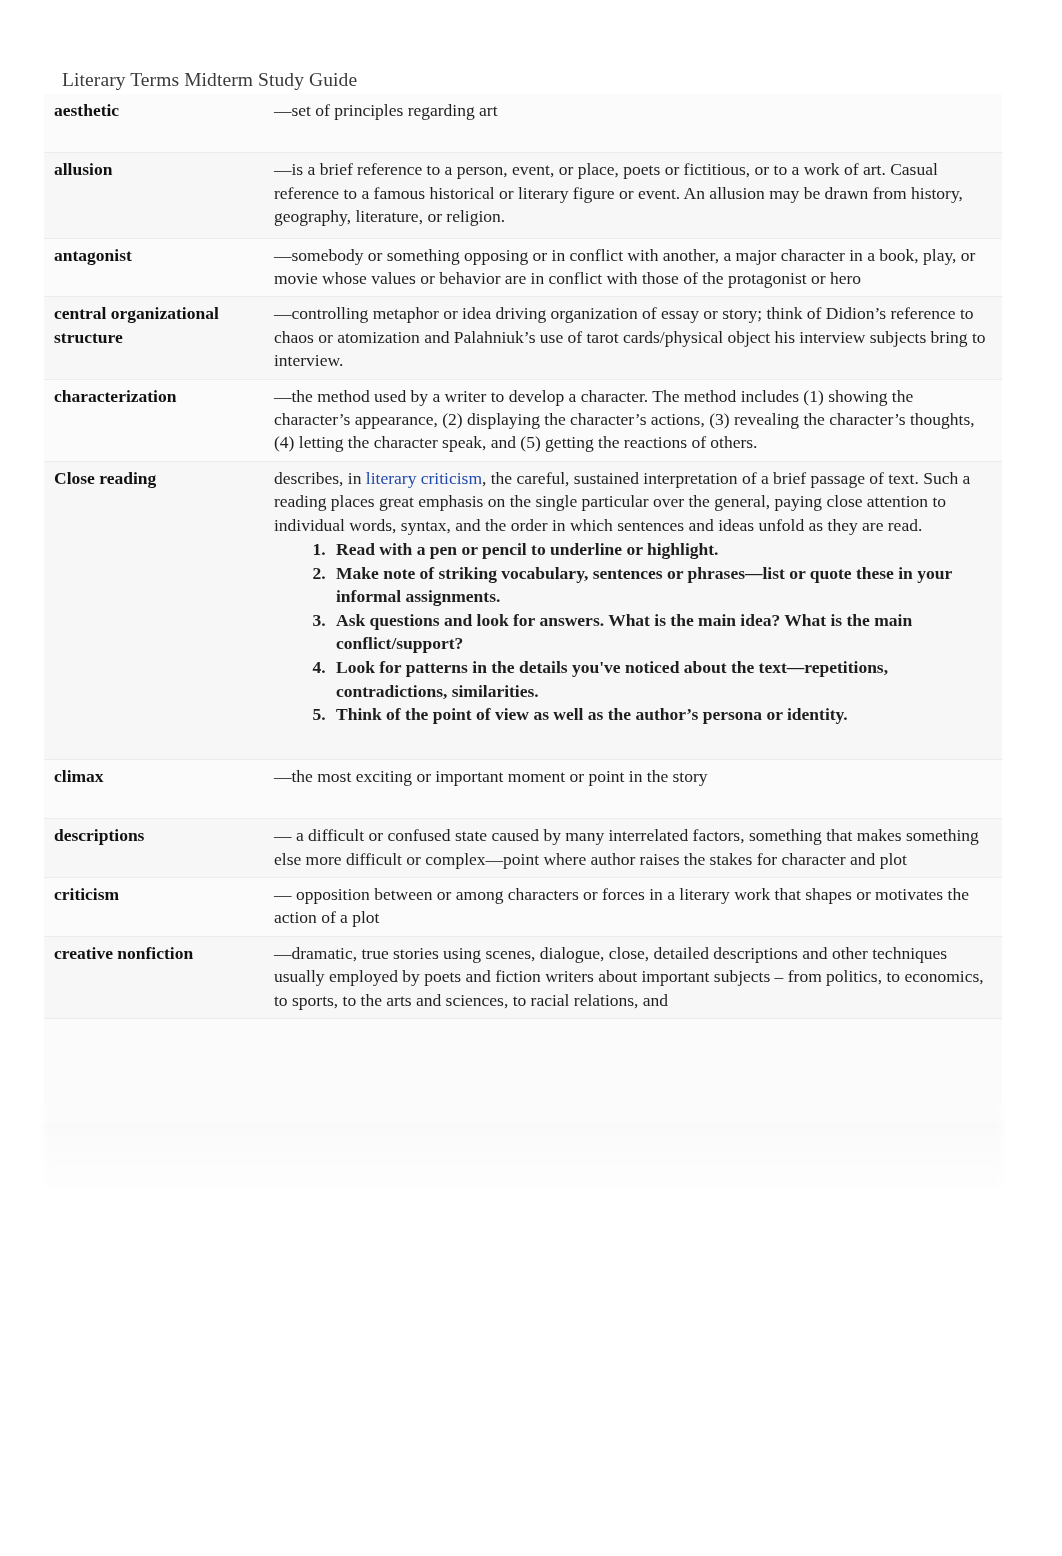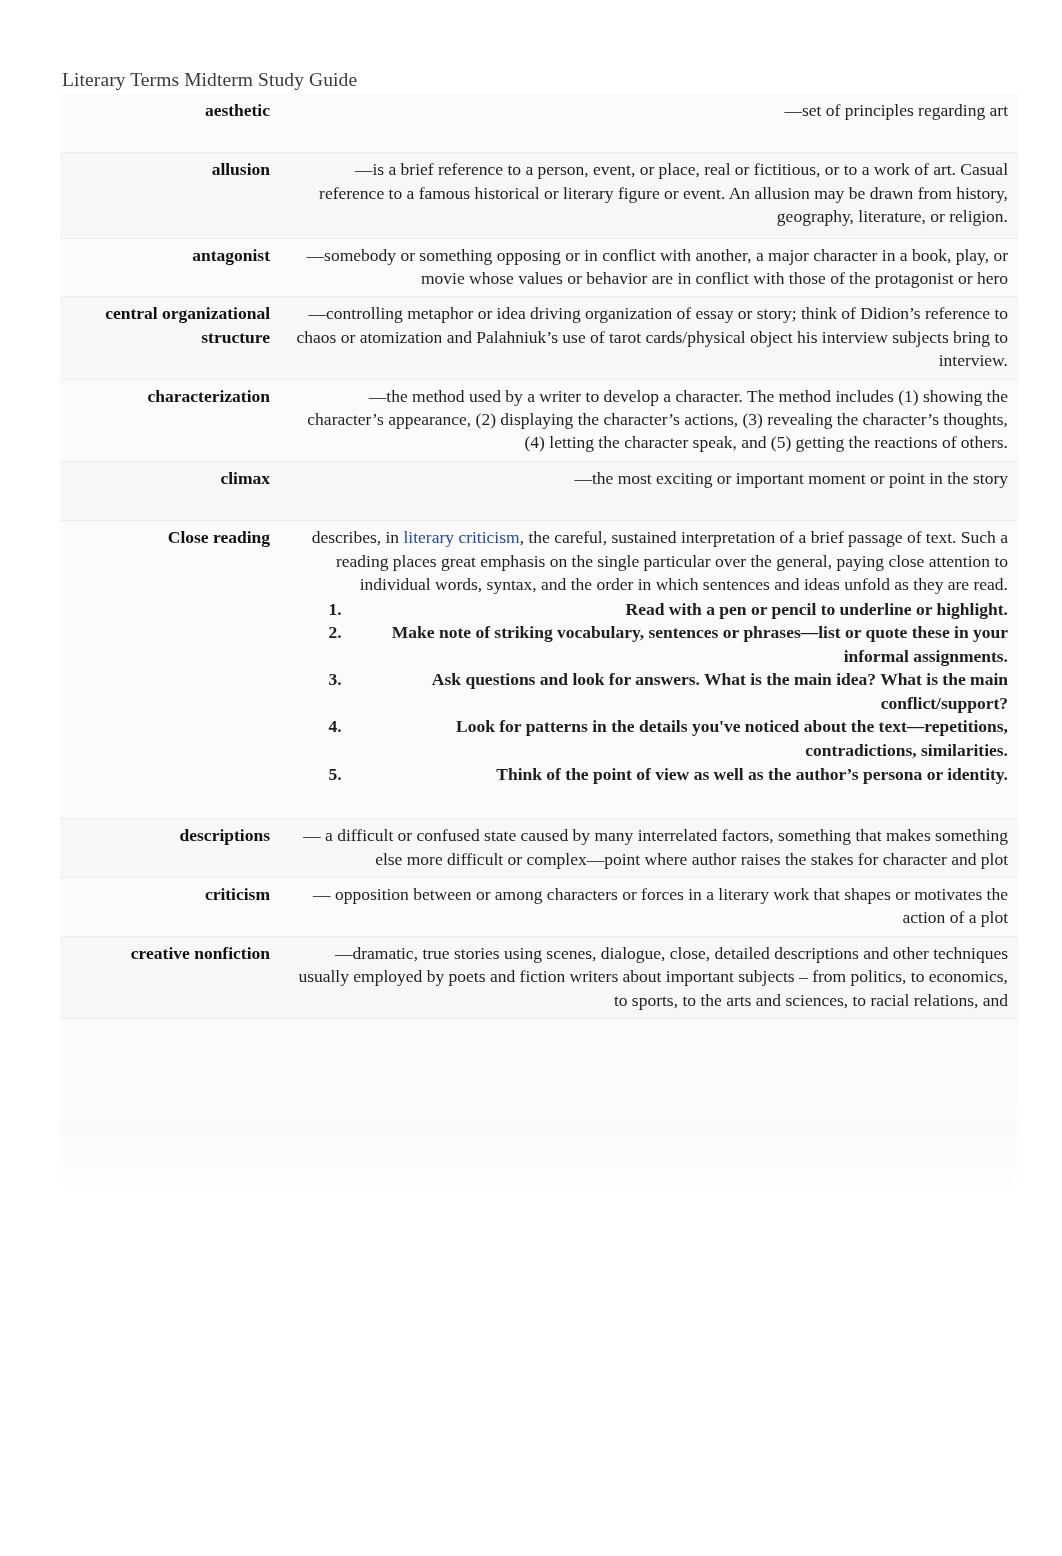--- a/index.html
+++ b/index.html
@@ -31,26 +31,25 @@
     font-size: 19.5px;
     line-height: 24px;
     color: #3a3a3a;
     letter-spacing: 0.1px;
     white-space: nowrap;
   }
 
   
   #glossary-wrap {
     position: absolute;
-    left: 60px;
+    left: 44px;
     top: 86px;
     width: 958px;
     height: 1215px;
     overflow: hidden;
-    text-align: right;
   }
 
   table.glossary {
     width: 958px;
     border-collapse: collapse;
     table-layout: fixed;
     background: #fdfdfd;
   }
 
   table.glossary col.c-term { width: 220px; }
@@ -160,59 +159,59 @@
       </colgroup>
       <tbody>
 
         <tr class="pad-lg">
           <td class="term">aesthetic</td>
           <td class="def">—set of principles regarding art</td>
         </tr>
 
         <tr class="pad-sm">
           <td class="term">allusion</td>
-          <td class="def">—is a brief reference to a person, event, or place, real or fictitious, or to a work of art. Casual reference to a famous historical or literary figure or event. An allusion may be drawn from history, geography, literature, or religion.</td>
+          <td class="def">—is a brief reference to a person, event, or place, poets or fictitious, or to a work of art. Casual reference to a famous historical or literary figure or event. An allusion may be drawn from history, geography, literature, or religion.</td>
         </tr>
 
 
 
         <tr>
           <td class="term">antagonist</td>
           <td class="def">—somebody or something opposing or in conflict with another, a major character in a book, play, or movie whose values or behavior are in conflict with those of the protagonist or hero</td>
         </tr>
 
         <tr>
           <td class="term">central organizational structure</td>
           <td class="def">—controlling metaphor or idea driving organization of essay or story; think of Didion’s reference to chaos or atomization and Palahniuk’s use of tarot cards/physical object his interview subjects bring to interview.</td>
         </tr>
 
         <tr>
           <td class="term">characterization</td>
           <td class="def">—the method used by a writer to develop a character. The method includes (1) showing the character’s appearance, (2) displaying the character’s actions, (3) revealing the character’s thoughts, (4) letting the character speak, and (5) getting the reactions of others.</td>
-        </tr>
-
-        <tr class="pad-lg">
-          <td class="term">climax</td>
-          <td class="def">—the most exciting or important moment or point in the story</td>
         </tr>
 
         <tr class="pad-lg">
           <td class="term">Close reading</td>
           <td class="def">
             <span>describes, in </span><a class="xref" href="#">literary criticism</a><span>, the careful, sustained interpretation of a brief passage of text. Such a reading places great emphasis on the single particular over the general, paying close attention to individual words, syntax, and the order in which sentences and ideas unfold as they are read.</span>
             <ol class="steps" id="close-reading-steps">
                 <li>Read with a pen or pencil to underline or highlight.</li>
                 <li>Make note of striking vocabulary, sentences or phrases—list or quote these in your informal assignments.</li>
                 <li>Ask questions and look for answers. What is the main idea? What is the main conflict/support?</li>
                 <li>Look for patterns in the details you've noticed about the text—repetitions, contradictions, similarities.</li>
                 <li>Think of the point of view as well as the author’s persona or identity.</li>
               </ol>
           </td>
         </tr>
 
+        <tr class="pad-lg">
+          <td class="term">climax</td>
+          <td class="def">—the most exciting or important moment or point in the story</td>
+        </tr>
+
         <tr>
           <td class="term">descriptions</td>
           <td class="def">— a difficult or confused state caused by many interrelated factors, something that makes something else more difficult or complex—point where author raises the stakes for character and plot</td>
         </tr>
 
         <tr>
           <td class="term">criticism</td>
           <td class="def">— opposition between or among characters or forces in a literary work that shapes or motivates the action of a plot</td>
         </tr>
 

